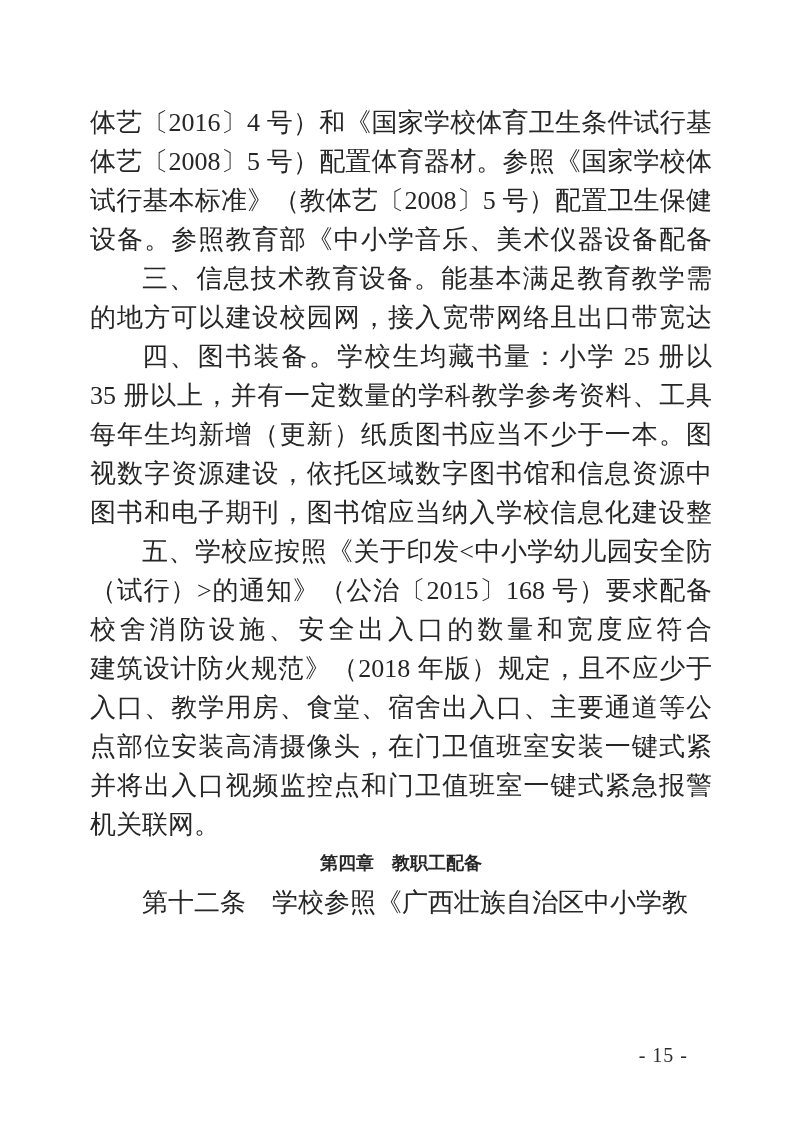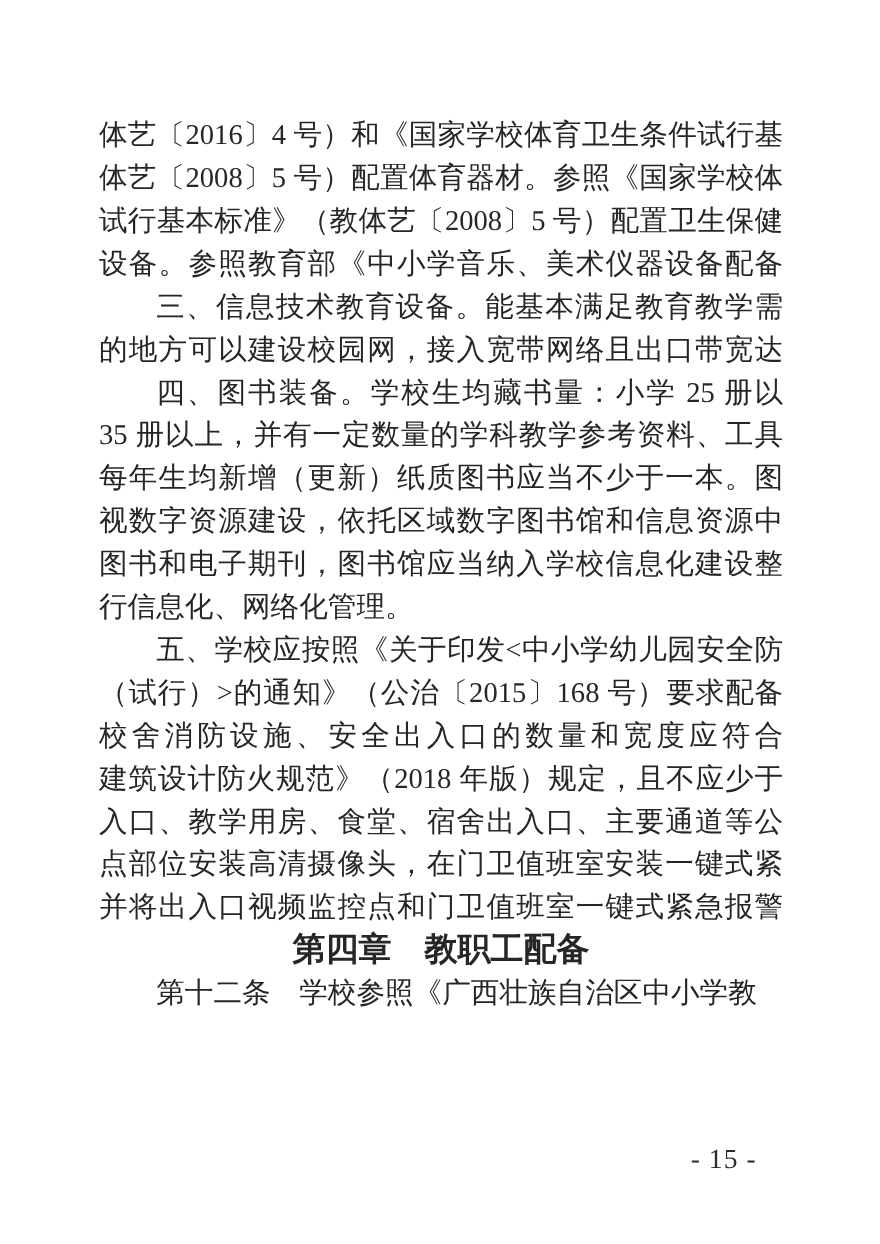--- a/index.html
+++ b/index.html
@@ -28,30 +28,30 @@
   }
   .line.justify {
     text-align: justify;
     text-align-last: justify;
     text-justify: inter-character;
   }
   .line.indent { text-indent: 52px; }
   .line.heading {
     font-family: "Liberation Sans", sans-serif;
     font-weight: bold;
-    font-size: 30px;
+    font-size: 18px;
     text-align: right;
     text-align-last: center;
     text-indent: 0;
   }
   .page-number {
     position: absolute;
     top: 1043px;
     right: 112px;
-    font-size: 25px;
+    font-size: 20px;
     line-height: 24px;
     letter-spacing: 1px;
     color: #2c2c2c;
   }
 </style>
 </head>
 <body>
 
 <div class="page">
   <div class="content" id="doc-content">
@@ -59,25 +59,25 @@
       <div class="line justify">体艺〔2008〕5 号）配置体育器材。参照《国家学校体育卫生条件</div>
       <div class="line justify">试行基本标准》（教体艺〔2008〕5 号）配置卫生保健与健康教育</div>
       <div class="line justify">设备。参照教育部《中小学音乐、美术仪器设备配备标准》（教体</div>
       <div class="line indent justify">三、信息技术教育设备。能基本满足教育教学需要，有条件</div>
       <div class="line justify">的地方可以建设校园网，接入宽带网络且出口带宽达到 100M 以上，</div>
       <div class="line indent justify">四、图书装备。学校生均藏书量：小学 25 册以上，初级中学</div>
       <div class="line justify">35 册以上，并有一定数量的学科教学参考资料、工具书和报刊。</div>
       <div class="line justify">每年生均新增（更新）纸质图书应当不少于一本。图书馆应当重</div>
       <div class="line justify">视数字资源建设，依托区域数字图书馆和信息资源中心获取数字</div>
       <div class="line justify">图书和电子期刊，图书馆应当纳入学校信息化建设整体规划，实</div>
-      <div class="line">行信息化、网络化管理。</div>
       <div class="line indent justify">五、学校应按照《关于印发&lt;中小学幼儿园安全防范工作规范</div>
       <div class="line justify">（试行）&gt;的通知》（公治〔2015〕168 号）要求配备安全设施设备。</div>
       <div class="line justify">校舍消防设施、安全出入口的数量和宽度应符合《GB50016-2014</div>
       <div class="line justify">建筑设计防火规范》（2018 年版）规定，且不应少于两个。应在出</div>
       <div class="line justify">入口、教学用房、食堂、宿舍出入口、主要通道等公共区域、重</div>
       <div class="line justify">点部位安装高清摄像头，在门卫值班室安装一键式紧急报警装置，</div>
       <div class="line justify">并将出入口视频监控点和门卫值班室一键式紧急报警装置与公安</div>
+      <div class="line">机关联网。</div>
       <div class="line heading">第四章　教职工配备</div>
       <div class="line indent">第十二条　学校参照《广西壮族自治区中小学教职工编制标</div>
     </div>
   <div class="page-number">- 15 -</div>
 </div>
 
 </body></html>

